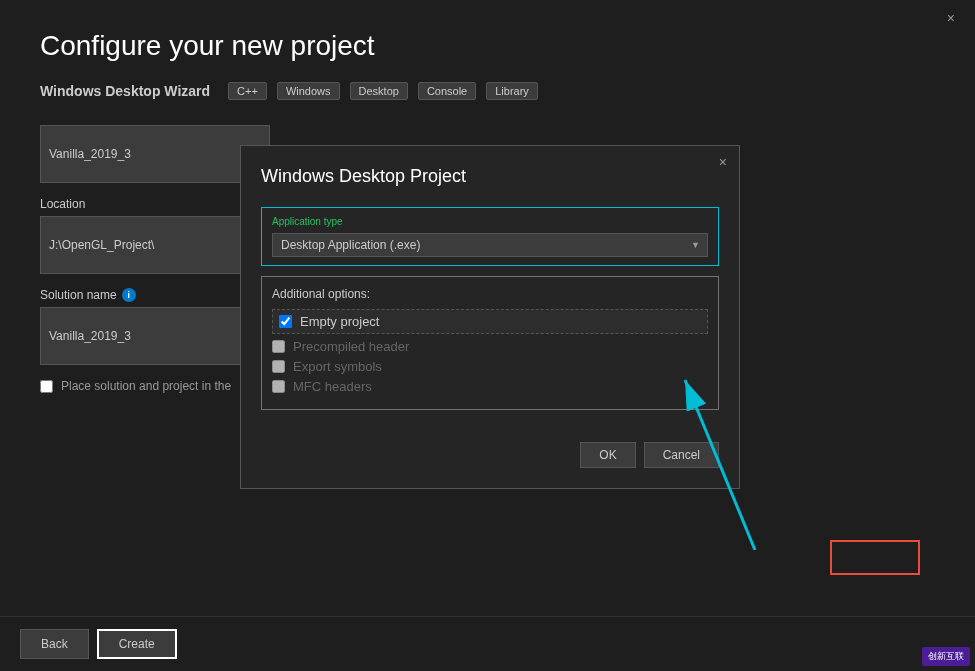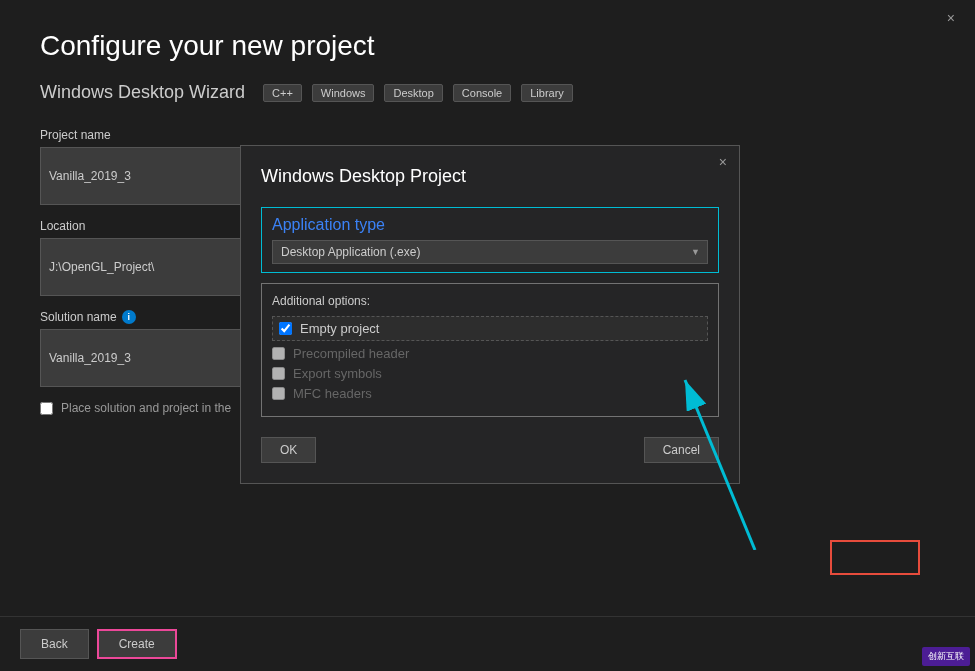--- a/index.html
+++ b/index.html
@@ -29,23 +29,23 @@
     }
 
     .wizard-header {
       display: flex;
       align-items: center;
       gap: 10px;
       margin-bottom: 25px;
     }
 
     .wizard-title {
-      font-size: 18px;
-      color: #cccccc;
-      font-weight: 400;
+      font-size: 14px;
+      color: #cccccc;
+      font-weight: 700;
       margin-right: 8px;
     }
 
     .tag {
       background: #3c3c3c;
       color: #cccccc;
       border: 1px solid #555;
       padding: 2px 8px;
       border-radius: 2px;
       font-size: 11px;
@@ -122,21 +122,21 @@
       font-size: 12px;
       cursor: pointer;
       border: 1px solid #555;
       background: #3c3c3c;
       color: #cccccc;
     }
 
     .btn-create {
       background: #3c3c3c;
       color: #cccccc;
-      border: 2px solid #ec4899;
+      border: 2px solid #ffffff;
       padding: 6px 20px;
     }
 
     
     .modal-overlay {
       position: absolute;
       top: 145px;
       left: 240px;
       width: 500px;
       background: #252526;
@@ -161,22 +161,22 @@
       margin-bottom: 20px;
     }
 
     .section-box {
       border: 1px solid #00bcd4;
       padding: 8px 10px;
       margin-bottom: 10px;
     }
 
     .section-label {
-      color: #3b82f6;
-      font-size: 16px;
+      color: #22c55e;
+      font-size: 10px;
       margin-bottom: 6px;
     }
 
     .select-input {
       width: 100%;
       background: #3c3c3c;
       border: 1px solid #555;
       color: #cccccc;
       padding: 4px 8px;
       font-size: 12px;
@@ -242,23 +242,23 @@
       padding: 4px 6px;
       display: flex;
       align-items: center;
       gap: 8px;
       margin-bottom: 5px;
       background: #2d2d2d;
     }
 
     .modal-buttons {
       display: flex;
-      justify-content: space-between;
+      justify-content: flex-end;
       gap: 8px;
-      margin-top: 20px;
+      margin-top: 32px;
     }
 
     .modal-btn {
       padding: 5px 18px;
       font-size: 12px;
       cursor: pointer;
       background: #3c3c3c;
       color: #cccccc;
       border: 1px solid #555;
     }
@@ -322,21 +322,20 @@
   <div class="wizard-header">
     <span class="wizard-title">Windows Desktop Wizard</span>
     <span class="tag">C++</span>
     <span class="tag">Windows</span>
     <span class="tag">Desktop</span>
     <span class="tag">Console</span>
     <span class="tag">Library</span>
   </div>
 
   <div class="form-group">
-    <div class="form-label">Project name</div>
     <input class="form-input" type="text" value="Vanilla_2019_3" style="">
   </div>
 
   <div class="form-group">
     <div class="form-label">Location</div>
     <input class="form-input" type="text" value="J:\OpenGL_Project\" style="">
   </div>
 
   <div class="form-group">
     <div class="form-label">

